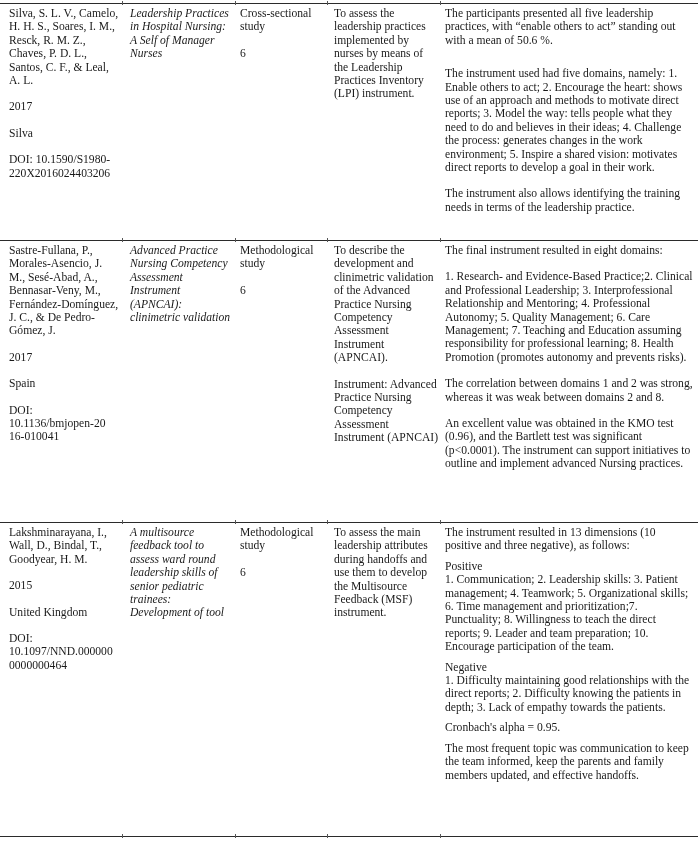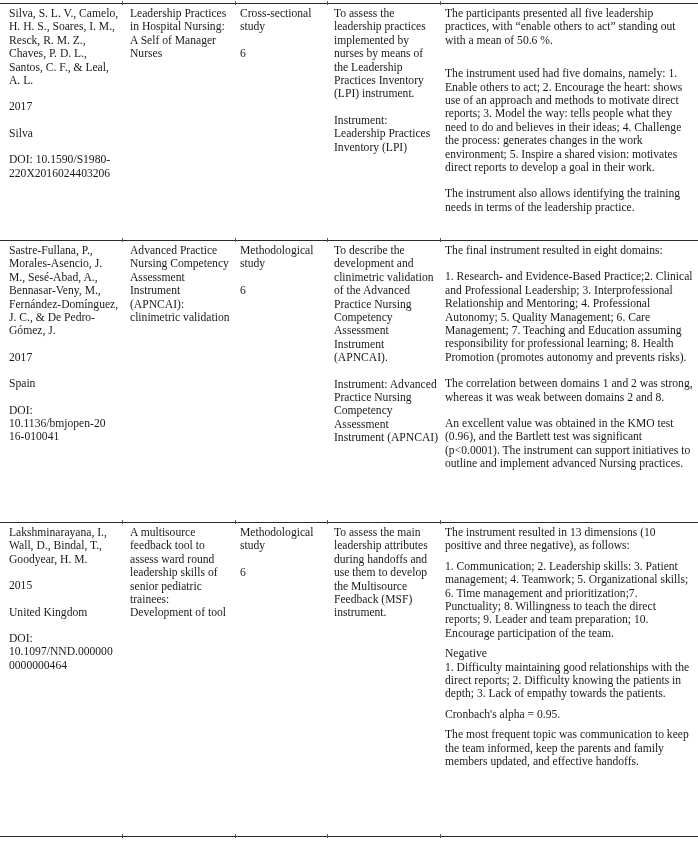--- a/index.html
+++ b/index.html
@@ -29,21 +29,21 @@
     }
     .row.r1 { height: 237px; margin-top: 3px; }
     .row.r2 { height: 282px; }
     .row.r3 { height: 314px; }
     .row.end { height: 5px; border-top: 1.4px solid #2b2b2b; }
     .cell {
       padding: 3px 2px 0 9px;
       box-sizing: border-box;
       overflow: hidden;
     }
-    .cell.c2 { padding-left: 8px; }
+    .cell.c2 { padding-left: 8px; font-style: italic; }
     .cell.c3 { padding-left: 5px; }
     .cell.c4 { padding-left: 7px; }
     .cell.c5 { padding-left: 5px; padding-right: 4px; }
     .tick {
       position: absolute;
       top: -3px;
       width: 1px;
       height: 4px;
       background: #555;
     }
@@ -79,21 +79,20 @@
 
     <div class="cell c3">
       <p class="p">Cross-sectional study</p>
       <div class="gap"></div>
       <p class="p">6</p>
     </div>
 
     <div class="cell c4">
       <p class="p">To assess the leadership practices implemented by nurses by means of the Leadership Practices Inventory (LPI) instrument.</p>
       <div class="gap"></div>
-      <p class="p">Instrument: Leadership Practices Inventory (LPI)</p>
     </div>
 
     <div class="cell c5">
       <p class="p">The participants presented all five leadership practices, with “enable others to act” standing out with a mean of 50.6 %.</p>
       <div class="gap-l"></div>
       <p class="p">The instrument used had five domains, namely: 1. Enable others to act; 2. Encourage the heart: shows use of an approach and methods to motivate direct reports; 3. Model the way: tells people what they need to do and believes in their ideas; 4. Challenge the process: generates changes in the work environment; 5. Inspire a shared vision: motivates direct reports to develop a goal in their work.</p>
       <div class="gap"></div>
       <p class="p">The instrument also allows identifying the training needs in terms of the leadership practice.</p>
     </div>
   </div>
@@ -170,20 +169,21 @@
     </div>
 
     <div class="cell c4">
       <p class="p">To assess the main leadership attributes during handoffs and use them to develop the Multisource Feedback (MSF) instrument.</p>
       <div class="gap"></div>
     </div>
 
     <div class="cell c5">
       <p class="p">The instrument resulted in 13 dimensions (10 positive and three negative), as follows:</p>
       <div class="gap-s"></div>
+      <p class="p">Positive</p>
       <p class="p">1. Communication; 2. Leadership skills: 3. Patient management; 4. Teamwork; 5. Organizational skills; 6. Time management and prioritization;7. Punctuality; 8. Willingness to teach the direct reports; 9. Leader and team preparation; 10. Encourage participation of the team.</p>
       <div class="gap-s"></div>
       <p class="p">Negative</p>
       <p class="p">1. Difficulty maintaining good relationships with the direct reports; 2. Difficulty knowing the patients in depth; 3. Lack of empathy towards the patients.</p>
       <div class="gap-s"></div>
       <p class="p">Cronbach's alpha = 0.95.</p>
       <div class="gap-s"></div>
       <p class="p">The most frequent topic was communication to keep the team informed, keep the parents and family members updated, and effective handoffs.</p>
     </div>
   </div>

